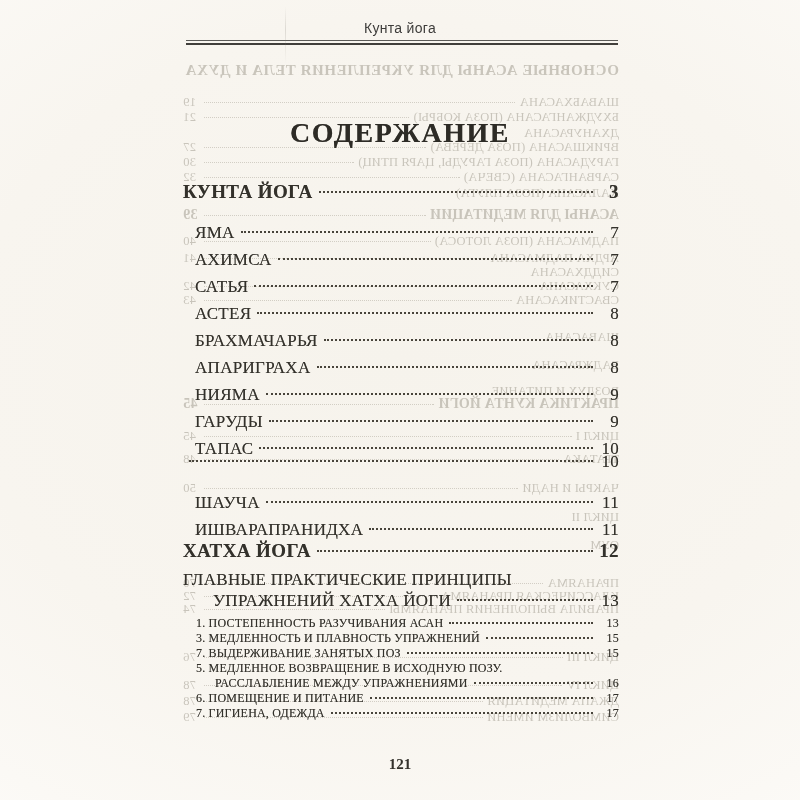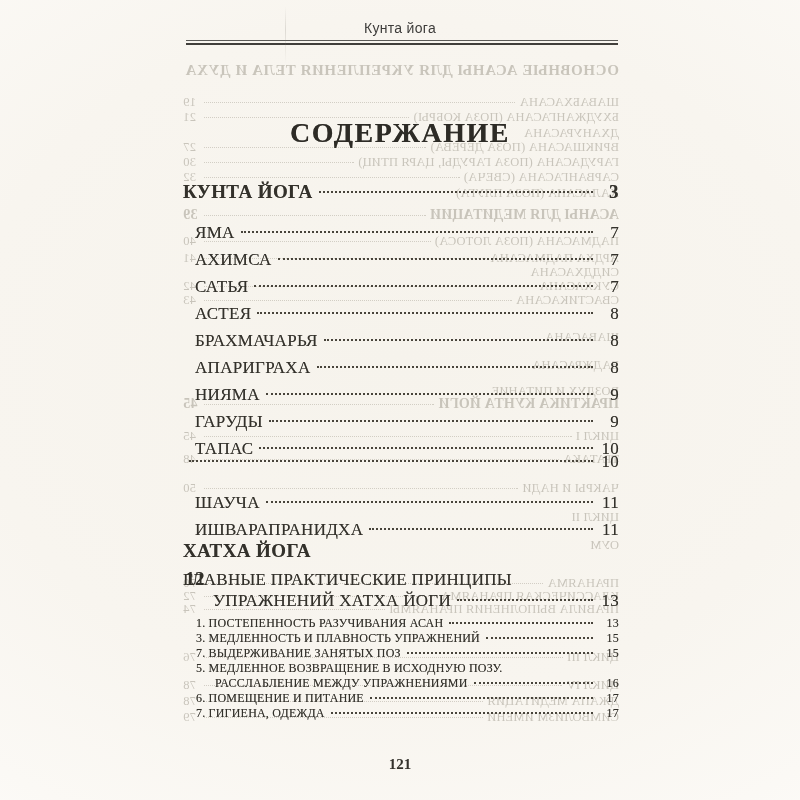--- a/index.html
+++ b/index.html
@@ -35,21 +35,21 @@
   
   .toc{position:absolute;left:183px;top:178px;width:436px;
        text-shadow:0 0 .4px rgba(45,43,38,.5);}
   .row{display:flex;align-items:baseline;}
   .row .label{white-space:nowrap;}
   .row .lead{flex:1;position:relative;min-width:10px;}
   .row .lead::after{content:"";position:absolute;left:6px;right:4px;bottom:5px;border-bottom:2px dotted #48443b;}
   .row .num{min-width:22px;text-align:right;}
 
   .chap{height:27px;line-height:27px;font-size:19px;font-weight:bold;letter-spacing:.4px;}
-  .chap2{height:28px;line-height:28px;font-size:19px;font-weight:bold;letter-spacing:.4px;margin-top:8px;flex-direction:column;}
+  .chap2{height:28px;line-height:28px;font-size:19px;font-weight:bold;letter-spacing:.4px;margin-top:8px;}
   .sec{height:27px;line-height:27px;font-size:17px;letter-spacing:.3px;}
   .sec .label{padding-left:12px;margin-top:14px;}
 
   .subchap{margin-top:4px;font-size:17px;letter-spacing:.3px;}
   .subchap .tl1{height:21px;line-height:21px;white-space:nowrap;}
   .subchap .tl2{height:21px;line-height:21px;}
   .subchap .tl2 .label{padding-left:30px;}
 
   .numbered{margin-top:5px;font-size:12px;letter-spacing:.2px;}
   .numbered .row{height:15px;line-height:15px;}

